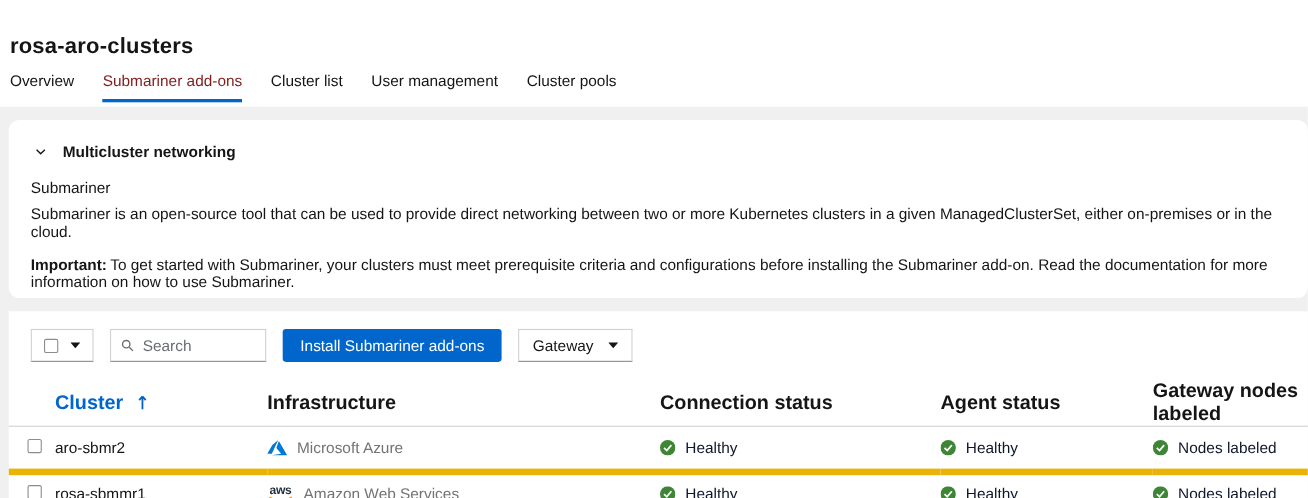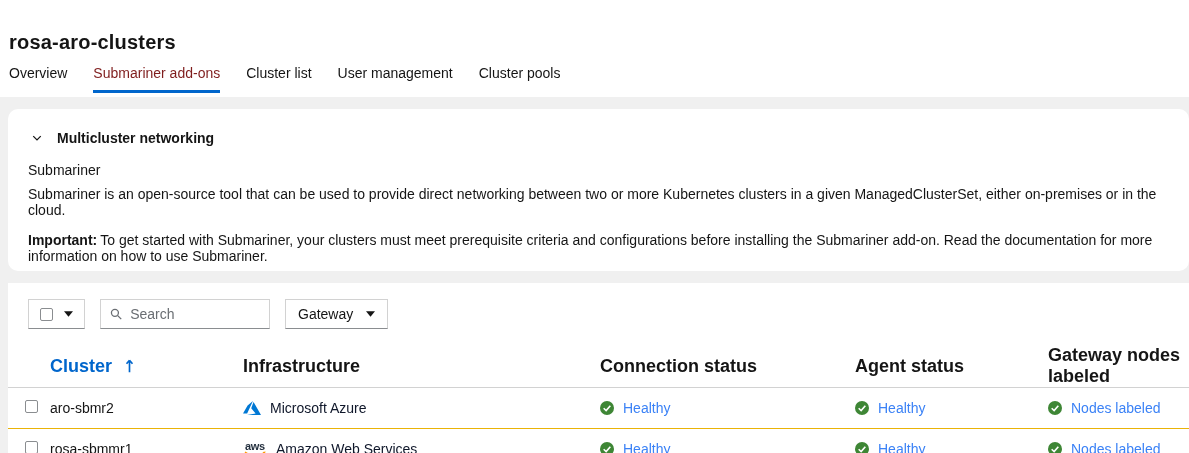--- a/index.html
+++ b/index.html
@@ -24,39 +24,39 @@
   .sub-heading { margin-top:16px; font-size:14px; }
   .desc { margin-top:8px; font-size:14px; color:#151515; }
   .important { margin-top:14px; font-size:14px; }
   .important b { margin-right:3px; }
   
   .card-table { height:191px; }
   .toolbar { display:flex; align-items:center; gap:15px; padding:16px 20px; }
   .bulk-select { display:flex; align-items:center; gap:11px; height:30px; padding:0 11px;
     background:#fff; border:1px solid #d2d2d2; border-bottom-color:#8a8d90; cursor:pointer; }
   .checkbox { width:13px; height:13px; border:1px solid #8a8d90; border-radius:2px; background:#fff; display:inline-block; cursor:pointer; }
-  .search-box { display:flex; align-items:center; gap:8px; width:170px; height:30px; padding:0 9px;
+  .search-box { display:flex; align-items:center; gap:8px; width:142px; height:30px; padding:0 9px;
     background:#fff; border:1px solid #d2d2d2; border-bottom-color:#8a8d90; }
   .search-input { border:none; outline:none; width:100%; font-size:14px; font-family:inherit; color:#151515; }
   .search-input::placeholder { color:#6a6e73; }
   .btn-primary { height:30px; padding:0 16px; background:#0066cc; color:#fff; border:none; border-radius:3px;
     font-size:14px; font-family:inherit; cursor:pointer; }
   .dropdown { display:flex; align-items:center; gap:13px; height:30px; padding:0 12px; background:#fff;
     border:1px solid #d2d2d2; border-bottom-color:#8a8d90; font-size:14px; cursor:pointer; }
   table { width:100%; border-collapse:collapse; table-layout:fixed; }
   th { text-align:left; font-weight:700; font-size:18px; height:31px; vertical-align:middle;
     border-bottom:1px solid #d2d2d2; padding:0; }
-  td { height:41px; vertical-align:middle; border-bottom:1px solid #eab308; padding:0; font-size:14px; }
+  td { height:41px; vertical-align:middle; border-bottom:6px solid #eab308; padding:0; font-size:14px; }
   .col-select { width:42px; } .col-cluster { width:193px; } .col-infra { width:357px; }
   .col-conn { width:255px; } .col-agent { width:193px; }
   .cell-select { padding-left:17px; }
   .sorted-header { color:#0066cc; display:inline-flex; align-items:center; gap:13px; cursor:pointer; }
   .cell-flex { display:flex; align-items:center; gap:9px; }
-  .status-link { color:#3b82f6; text-decoration:none; cursor:pointer; }
-  .infra-label { color:#0f172a; }
+  .status-link { color:#0f172a; text-decoration:none; cursor:pointer; }
+  .infra-label { color:#737373; }
   .aws-logo { display:inline-flex; flex-direction:column; align-items:center; width:24px;justify-content:center; }
   .aws-word { font-weight:700; font-size:11px; line-height:9px; color:#232f3e; letter-spacing:-.3px; }
 </style>
 </head>
 <body>
 
 <div class="header">
   <h1 class="page-title">rosa-aro-clusters</h1>
   <nav class="tab-bar">
       <div class="tab">
@@ -101,20 +101,21 @@
             <path d="M0 0 L10 0 L5 6 Z" fill="#151515"></path>
           </svg>
       </div>
       <div class="search-box">
         <svg width="14" height="14" viewBox="0 0 16 16" fill="none" stroke="#6a6e73" stroke-width="1.7">
             <circle cx="6.5" cy="6.5" r="4.6"></circle>
             <line x1="10.2" y1="10.2" x2="14.8" y2="14.8"></line>
           </svg>
         <input class="search-input" type="text" placeholder="Search" style="">
       </div>
+      <button class="btn-primary">Install Submariner add-ons</button>
       <div class="dropdown">
         <span>Gateway</span>
         <svg width="9" height="6" viewBox="0 0 10 6">
             <path d="M0 0 L10 0 L5 6 Z" fill="#151515"></path>
           </svg>
       </div>
     </div>
 
     <table>
       <colgroup>

